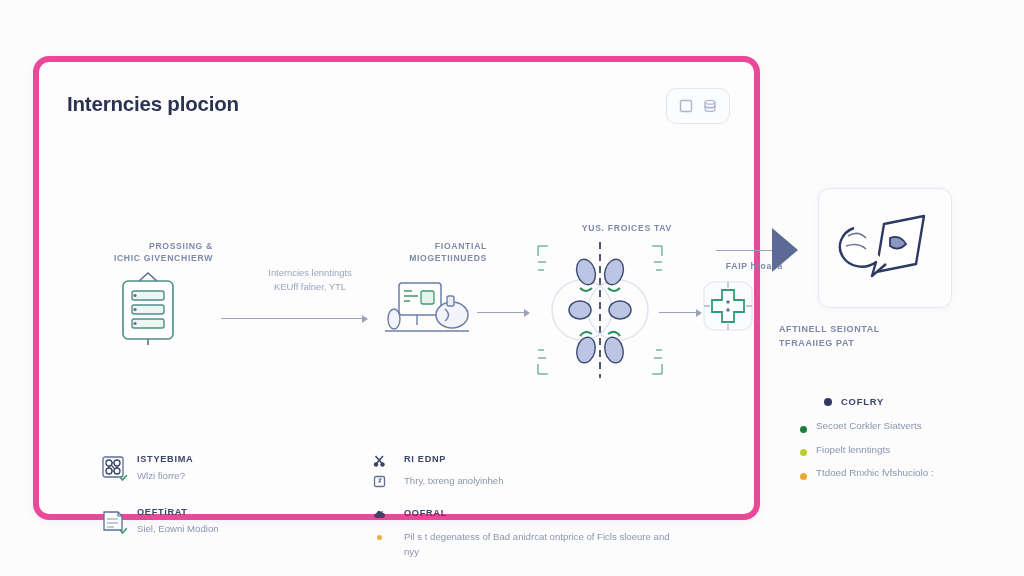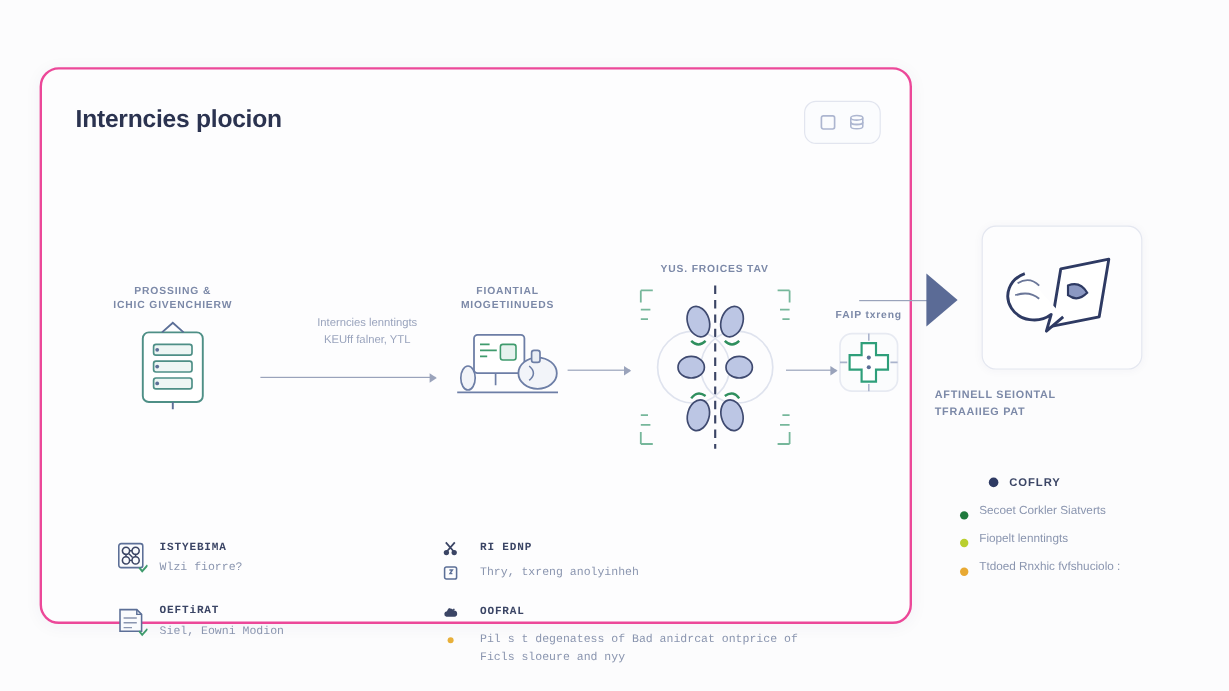--- a/index.html
+++ b/index.html
@@ -14,21 +14,21 @@
     width: 1024px; height: 576px;
     background: #fcfcfd;
   }
 
   
   .card {
     position: absolute;
     left: 33px; top: 56px;
     width: 727px; height: 464px;
     background: #fdfdfe;
-    border: 2px solid #ec4899;
+    border: 6px solid #ec4899;
     border-radius: 16px;
     box-shadow: 0 2px 14px rgba(40,50,90,0.045);
   }
 
   .card-title {
     position: absolute;
     left: 28px; top: 30px;
     font-size: 20.5px;
     font-weight: 700;
     letter-spacing: -0.2px;
@@ -46,21 +46,21 @@
     display: flex;
     align-items: center;
     justify-content: space-around;
     padding: 0 7px;
   }
   .toggle-pill .ticon { opacity: .78; line-height: 0; }
 
   
   .flow { position: absolute; left: 0; top: 0; width: 100%; height: 100%; }
 
-  .node { position: absolute; text-align: center; }
+  .node { position: absolute; text-align: right; }
 
   .node-label {
     font-size: 8.6px;
     font-weight: 700;
     letter-spacing: .7px;
     color: #7c89a8;
     line-height: 1.45;
     white-space: nowrap;
   }
   .node-label .l2 { display: block; }
@@ -134,21 +134,21 @@
     left: 779px; top: 322px;
     width: 180px;
     font-size: 9px;
     font-weight: 700;
     letter-spacing: .6px;
     color: #7c89a8;
     line-height: 1.6;
   }
 
   
-  .legend-col { position: absolute; font-family: Liberation Mono, monospace; }
+  .legend-col { position: absolute; }
   #legend-left  { left: 62px;  top: 392px; width: 250px; }
   #legend-mid   { left: 334px; top: 392px; width: 300px; }
 
   .legend-entry { display: flex; gap: 10px; margin-bottom: 22px; }
   .legend-entry .le-icon { flex: 0 0 auto; width: 26px; line-height: 0; padding-top: 1px; }
   .legend-entry .le-text { flex: 1 1 auto; }
   .le-title {
     font-size: 9.2px; font-weight: 700; letter-spacing: .7px;
     color: #3b4565; margin-bottom: 5px;
   }
@@ -276,21 +276,21 @@
               <path d="M132 6 h-10 M132 6 v10 M132 22 h-8 M132 30 h-6"></path>
               <path d="M8 134 h10 M8 134 v-10 M8 118 h8 M8 110 h6"></path>
               <path d="M132 134 h-10 M132 134 v-10 M132 118 h-8 M132 110 h-6"></path>
             </g>
           </svg>
         </div>
       </div>
 
       <div class="node" id="node4">
         <div class="node-label">
-          <span>FAIP txreng</span>
+          <span>FAIP hroaea</span>
         </div>
         <div class="node-art">
           <svg width="56" height="56" viewBox="0 0 56 56">
             <rect x="4" y="4" width="48" height="48" rx="10" fill="#fbfcfd" stroke="#e7eaf2" stroke-width="1.4"></rect>
             <path d="M22 12 h12 v10 h10 v12 h-10 v10 h-12 v-10 h-10 v-12 h10 z" fill="#ffffff" stroke="#2f9f7a" stroke-width="1.8"></path>
             <circle cx="28" cy="24" r="1.7" fill="#5c6f97"></circle>
             <circle cx="28" cy="32" r="1.7" fill="#5c6f97"></circle>
             <path d="M28 4 v6 M28 46 v6 M4 28 h6 M46 28 h6" stroke="#aab3cc" stroke-width="1.3"></path>
           </svg>
         </div>

